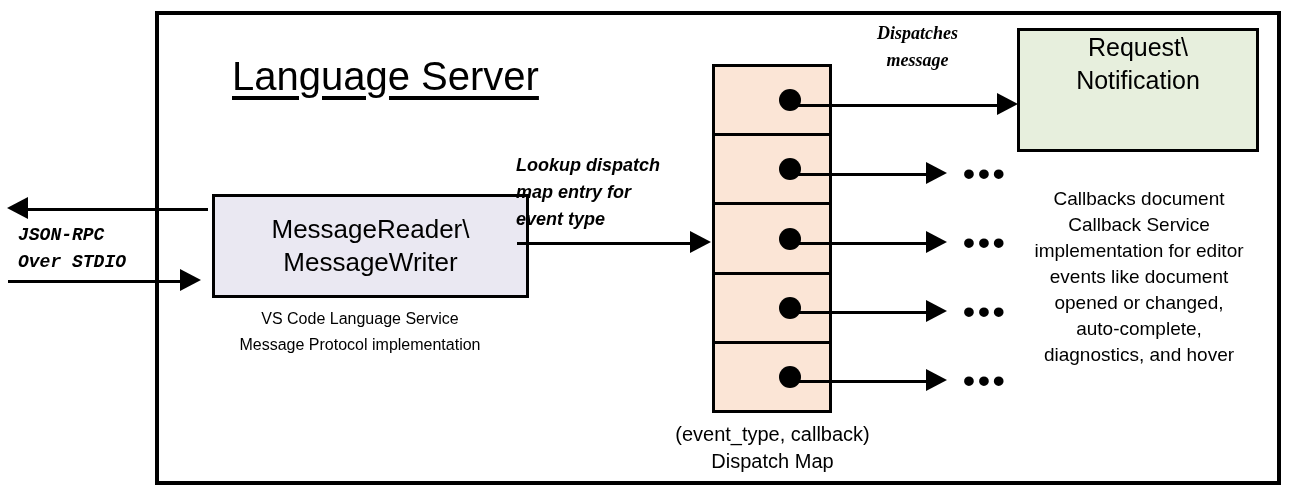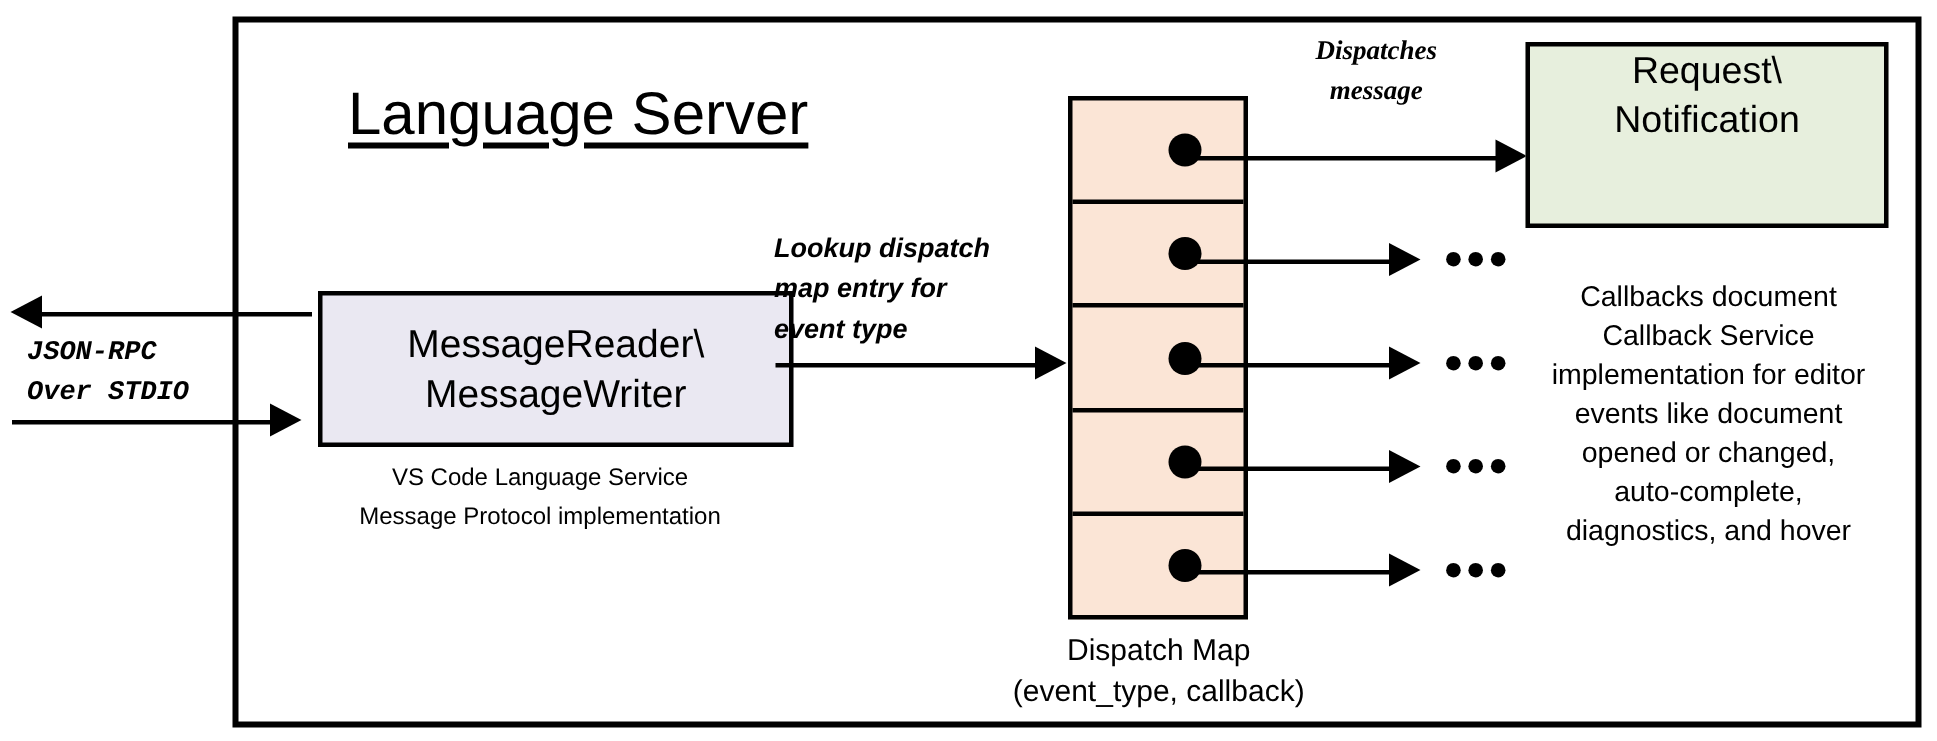--- a/index.html
+++ b/index.html
@@ -249,22 +249,22 @@
       <span class="map-dot"></span>
     </div>
     <div class="map-cell">
       <span class="map-dot"></span>
     </div>
     <div class="map-cell">
       <span class="map-dot"></span>
     </div>
   </div>
   <div class="abs" id="dispatch-map-caption">
+    <div>(event_type, callback)</div>
     <div>Dispatch Map</div>
-    <div>(event_type, callback)</div>
   </div>
 
   <div class="hline" style="left:786px; top:104px; width:223px;"></div>
   <div class="arrow-right" style="left:997px; top:93px;"></div>
   <div class="abs" id="dispatches-label">
     <div>Dispatches</div>
     <div>message</div>
   </div>
 
   <div class="hline" style="left:786px; top:173px; width:152px;"></div>

